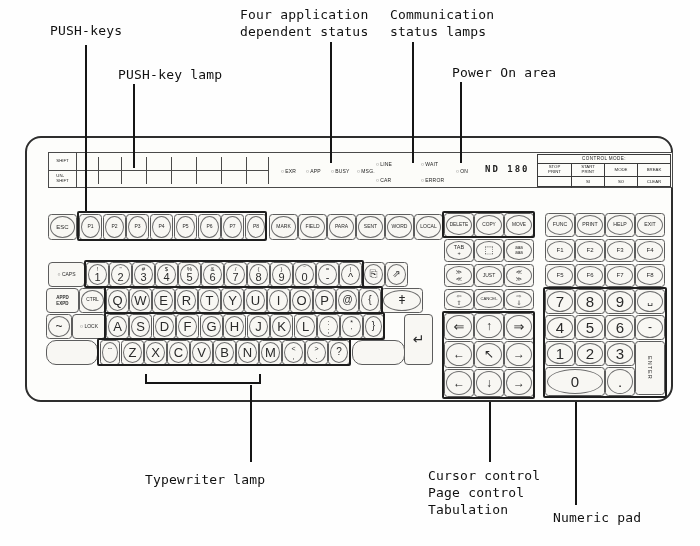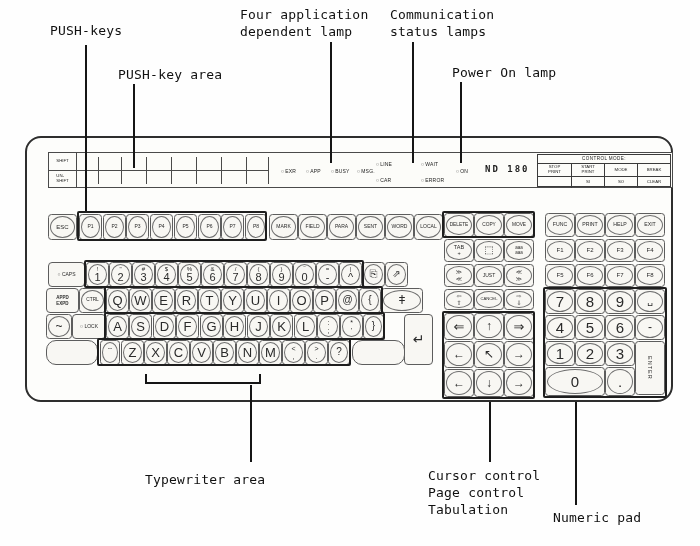--- a/index.html
+++ b/index.html
@@ -711,31 +711,31 @@
       <div class="frame" style="left: 442px; top: 311px; width: 93px; height: 88px;"></div>
       <div class="frame" style="left: 543px; top: 287px; width: 124px; height: 111px;"></div>
       <div class="frame" style="left: 84px; top: 260px; width: 280px; height: 28px;"></div>
       <div class="frame" style="left: 104px; top: 286px; width: 279px; height: 28px;"></div>
       <div class="frame" style="left: 104px; top: 312px; width: 281px; height: 28px;"></div>
       <div class="frame" style="left: 97px; top: 338px; width: 254px; height: 28px;"></div>
     </div>
   <div id="callouts">
       <div class="callout" style="left: 50px; top: 22px;">PUSH-keys</div>
       <div class="seg" style="left: 85px; top: 45px; width: 1.5px; height: 166px;"></div>
-      <div class="callout" style="left: 118px; top: 66px;">PUSH-key area</div>
+      <div class="callout" style="left: 118px; top: 66px;">PUSH-key lamp</div>
       <div class="seg" style="left: 133px; top: 84px; width: 1.5px; height: 84px;"></div>
       <div class="callout" style="left: 240px; top: 6px;">Four application
-dependent lamp</div>
+dependent status</div>
       <div class="seg" style="left: 330px; top: 42px; width: 1.5px; height: 121px;"></div>
       <div class="callout" style="left: 390px; top: 6px;">Communication
 status lamps</div>
       <div class="seg" style="left: 412px; top: 42px; width: 1.5px; height: 121px;"></div>
-      <div class="callout" style="left: 452px; top: 64px;">Power On lamp</div>
+      <div class="callout" style="left: 452px; top: 64px;">Power On area</div>
       <div class="seg" style="left: 460px; top: 82px; width: 1.5px; height: 81px;"></div>
-      <div class="callout" style="left: 145px; top: 471px;">Typewriter area</div>
+      <div class="callout" style="left: 145px; top: 471px;">Typewriter lamp</div>
       <div class="seg" style="left: 250px; top: 385px; width: 1.5px; height: 77px;"></div>
       <div class="seg" style="left: 145px; top: 374px; width: 1.5px; height: 9px;"></div>
       <div class="seg" style="left: 259px; top: 374px; width: 1.5px; height: 9px;"></div>
       <div class="seg" style="left: 145px; top: 382px; width: 116px; height: 1.5px;"></div>
       <div class="callout" style="left: 428px; top: 467px;">Cursor control
 Page control
 Tabulation</div>
       <div class="seg" style="left: 489px; top: 402px; width: 1.5px; height: 60px;"></div>
       <div class="callout" style="left: 553px; top: 509px;">Numeric pad</div>
       <div class="seg" style="left: 575px; top: 402px; width: 1.5px; height: 103px;"></div>

